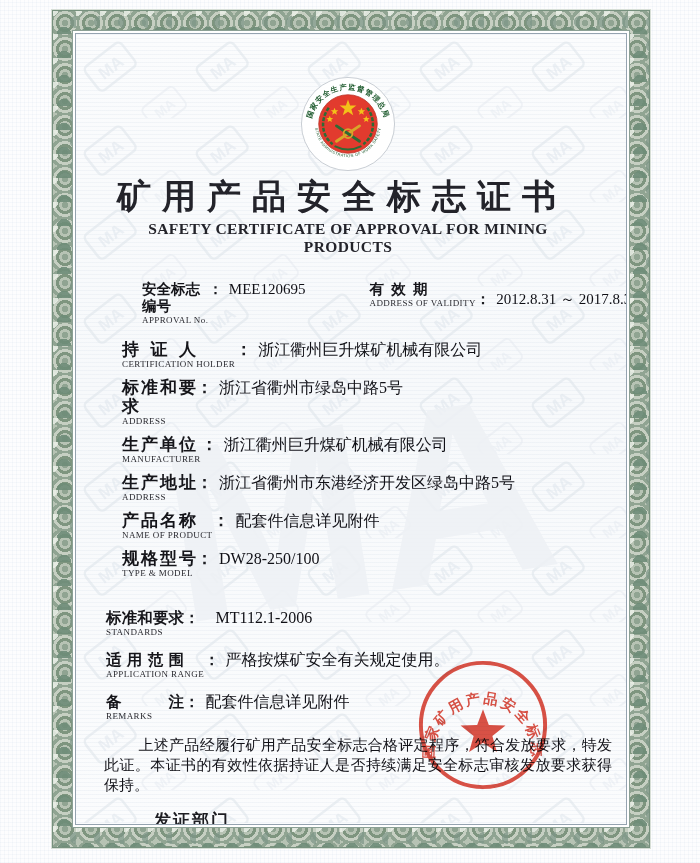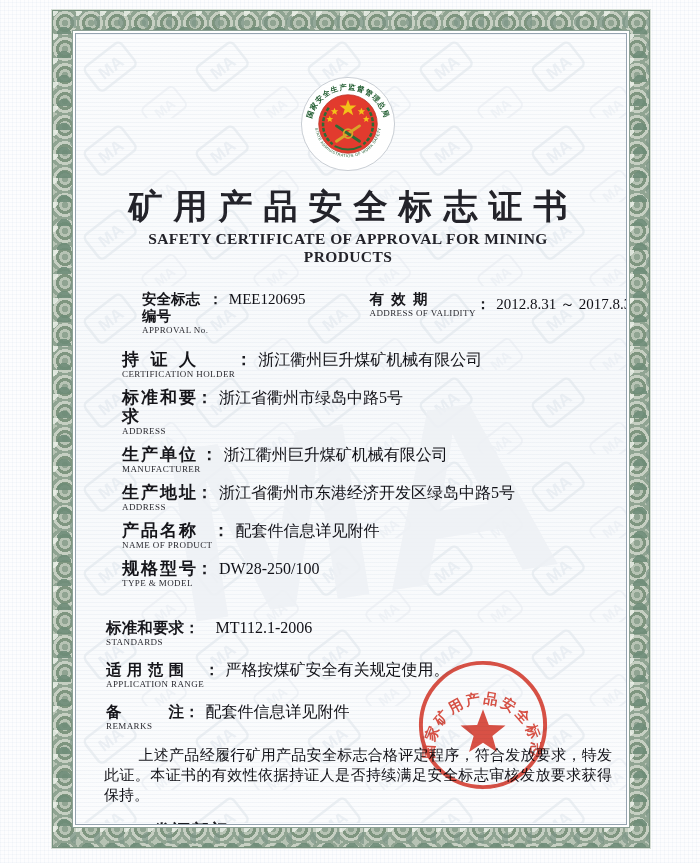--- a/index.html
+++ b/index.html
@@ -38,40 +38,40 @@
       repeating-linear-gradient(180deg, rgba(185,200,218,.14) 0 1px, rgba(255,255,255,0) 1px 4px),
       linear-gradient(180deg,#fbfcfd 0%,#f7f9fb 45%,#fbfcfd 100%);
     overflow:hidden;
   }
   .wm-svg{position:absolute;inset:0;z-index:0;pointer-events:none;}
   .content{position:relative;z-index:1;padding:42px 36px 0 30px;}
 
   
   .emblem-wrap{text-align:center;}
   .cert-title{
-    margin-top:13px;text-align:center;font-size:34px;font-weight:bold;
+    margin-top:3px;font-size:34px;font-weight:bold;
     letter-spacing:11px;padding-left:11px;color:#23232a;line-height:36px;
   }
   .cert-subtitle{
     margin-top:5px;text-align:center;font-size:15.5px;font-weight:bold;
     letter-spacing:.4px;color:#23232a;
   }
 
   
   .lbl-cn{font-weight:bold;font-size:17px;line-height:19px;color:#15151a;}
   .lbl-en{font-size:9px;line-height:10px;letter-spacing:.4px;color:#2a2a30;white-space:nowrap;}
   .jlabel{display:inline-block;text-align:justify;text-align-last:justify;}
   .colon{font-weight:bold;font-size:17px;line-height:19px;}
   .val{font-size:16px;line-height:19px;padding-left:6px;color:#101016;white-space:nowrap;}
 
   .approval-row{margin:25px 0 0 36px;display:flex;align-items:flex-start;}
   .approval-row .lbl-cn{font-size:14.5px;line-height:17px;}
   .approval-row .colon{font-size:14.5px;line-height:17px;}
   .approval-row .val{font-size:15px;line-height:17px;}
-  .ar-right{margin-left:64px;display:flex;align-items:center;}
+  .ar-right{margin-left:64px;display:flex;align-items:flex-end;}
 
   .sec1{margin:15px 0 0 16px;}
   .sec1 .f-row{display:flex;align-items:flex-start;margin-bottom:9px;}
   .sec1 .jlabel{width:74px;}
   .sec2{margin:30px 0 0 0;}
   .sec2 .f-row{display:flex;align-items:flex-start;margin-bottom:13px;}
   .sec2 .lbl-cn{font-size:15.5px;}
   .sec2 .colon{font-size:15.5px;}
   .sec2 .jlabel{width:78px;}
   .sec2 .f-row:first-child .val{padding-left:16px;}

